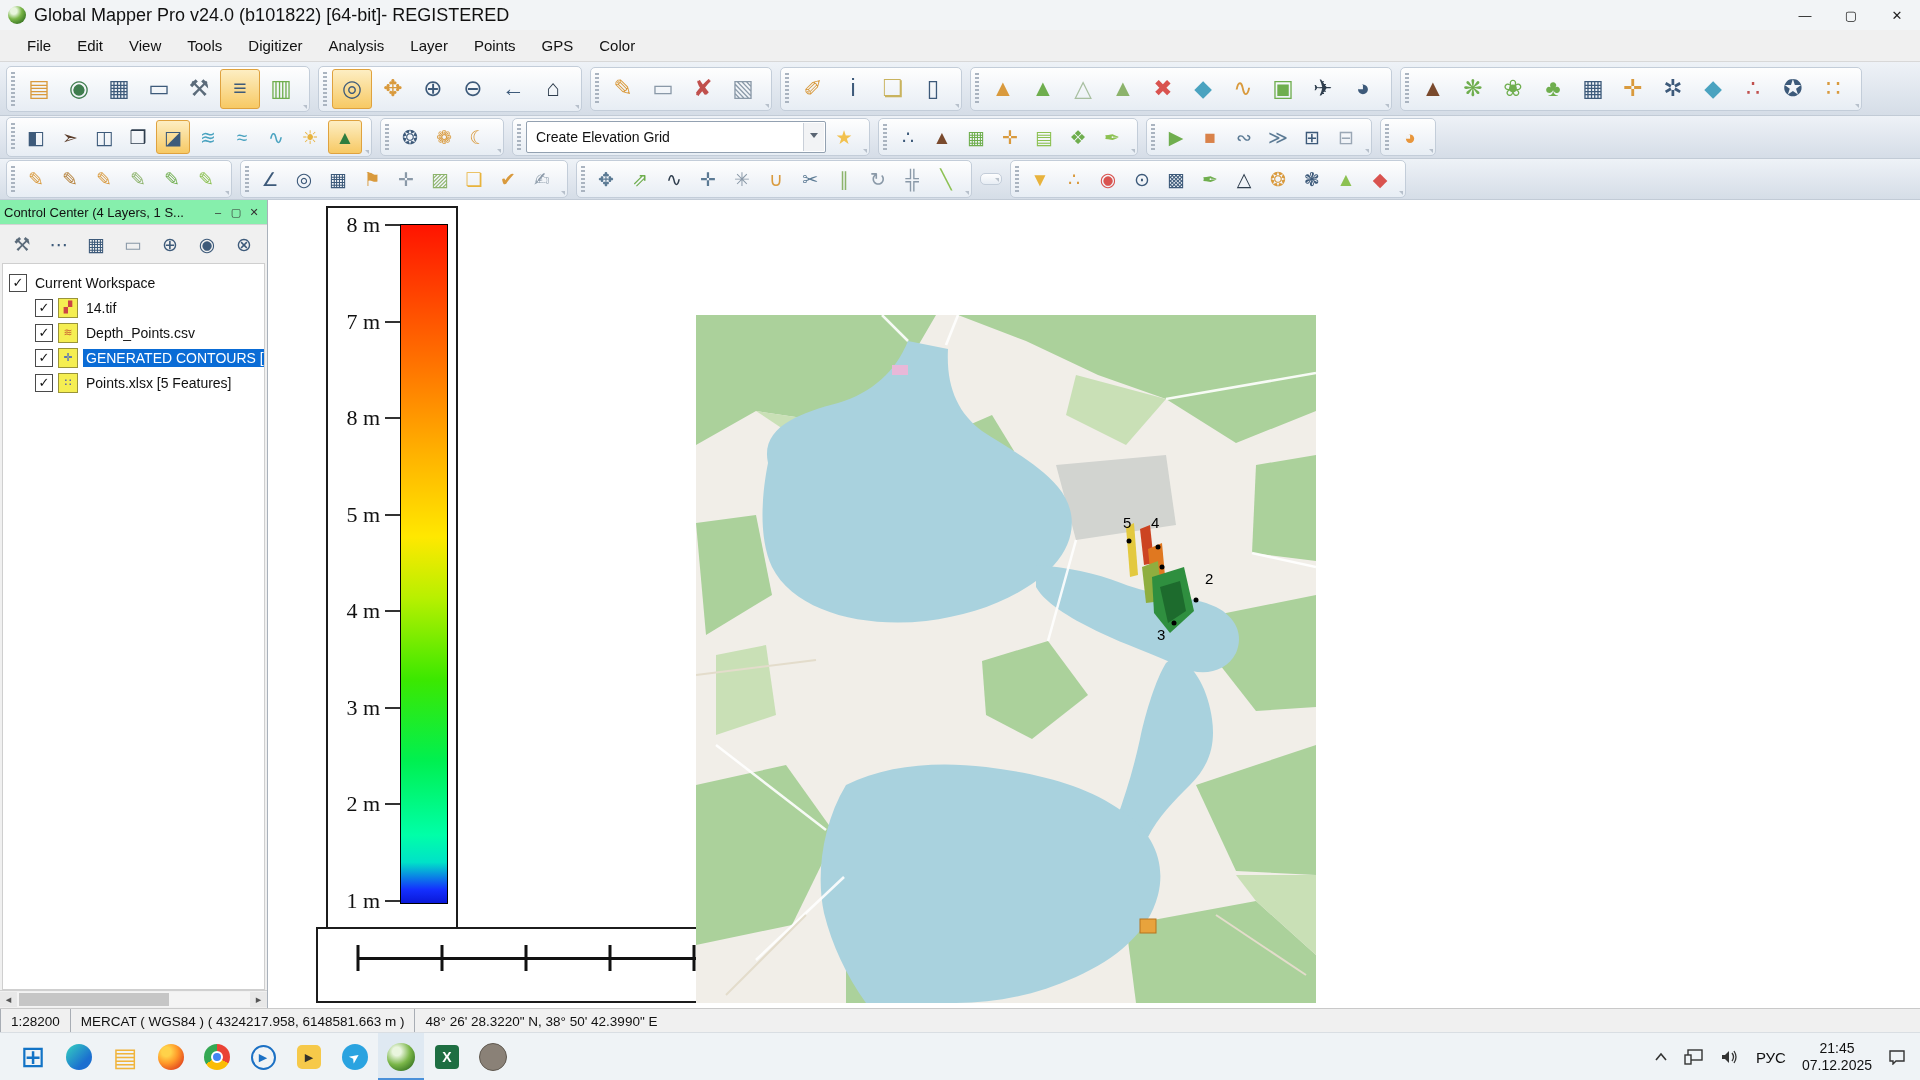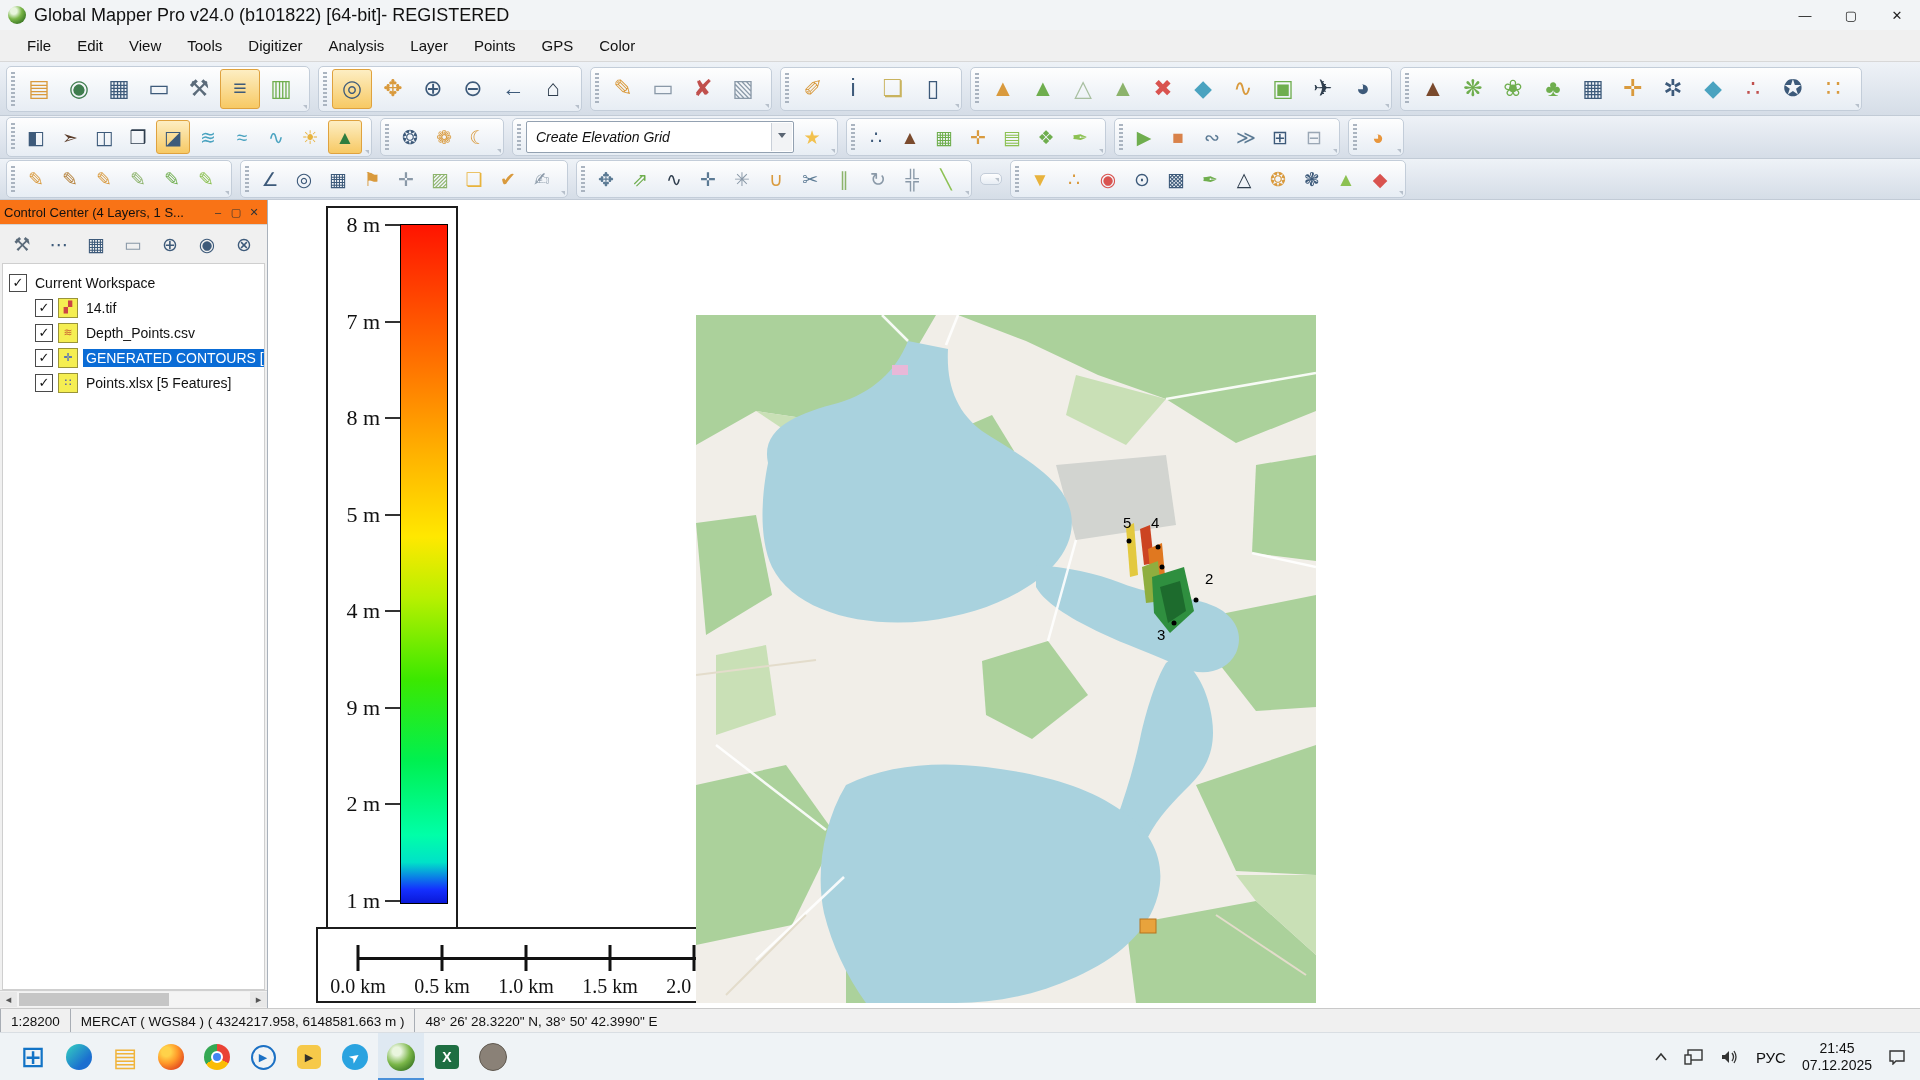--- a/index.html
+++ b/index.html
@@ -44,21 +44,21 @@
   .combo-text{font-size:14px;color:#111;}
   .combo-arrow{position:absolute;right:1px;top:1px;bottom:1px;width:20px;background:#f2f3f5;
     border-left:1px solid #c9cfd8;}
   .combo-arrow::after{content:"";position:absolute;left:6px;top:10px;width:0;height:0;
     border-left:4px solid transparent;border-right:4px solid transparent;border-top:5px solid #5a6573;}
   
   .workspace{position:absolute;left:0;top:200px;width:1920px;height:808px;background:#fff;}
   
   .control-center{position:absolute;left:0;top:0;width:268px;height:808px;background:#f0f0f0;
     border-right:1px solid #a9b1bb;box-sizing:border-box;display:flex;flex-direction:column;}
-  .cc-header{height:24px;display:flex;align-items:center;background:#f97316;border-bottom:1px solid #d4d4d4;
+  .cc-header{height:24px;display:flex;align-items:center;background:#86efac;border-bottom:1px solid #d4d4d4;
     padding:0 4px;}
   .cc-title{font-size:13px;color:#111;flex:1;white-space:nowrap;overflow:hidden;}
   .cc-btn{width:18px;height:18px;display:flex;align-items:center;justify-content:center;font-size:11px;color:#333;}
   .cc-tools{height:38px;display:flex;align-items:center;gap:9px;padding-left:8px;}
   .cc-tool{width:28px;height:28px;display:flex;align-items:center;justify-content:center;border-radius:3px;}
   .cc-tool .tglyph{font-size:19px;}
   .cc-tree{flex:1;background:#fff;margin:0 2px;border:1px solid #cfcfcf;padding:6px 0 0 6px;overflow:hidden;}
   .tree-row{display:flex;align-items:center;height:25px;font-size:14px;color:#111;}
   .tree-row.child{margin-left:26px;}
   .cb{width:16px;height:16px;border:1px solid #4a4a4a;background:#fff;display:flex;align-items:center;
@@ -490,21 +490,21 @@
         <span class="titem">
           <span class="tglyph" style="color: rgb(217, 154, 61);">☾</span>
 
         </span>
 
     </div>
 
     <div class="tgroup">
       <span class="grip"></span>
 
-        <span class="titem combo" style="width: 268px; font-style: italic;">
+        <span class="titem combo" style="width: 300px;">
 
           <span class="combo-text">Create Elevation Grid</span>
           <span class="combo-arrow"></span>
         </span>
 
         <span class="titem">
           <span class="tglyph" style="color: rgb(242, 193, 78);">★</span>
 
         </span>
 
@@ -927,21 +927,21 @@
             <span class="leg-text">5 m</span>
             <span class="leg-tick"></span>
           </div>
 
           <div class="leg-row">
             <span class="leg-text">4 m</span>
             <span class="leg-tick"></span>
           </div>
 
           <div class="leg-row">
-            <span class="leg-text">9 m</span>
+            <span class="leg-text">3 m</span>
             <span class="leg-tick"></span>
           </div>
 
           <div class="leg-row">
             <span class="leg-text">2 m</span>
             <span class="leg-tick"></span>
           </div>
 
           <div class="leg-row">
             <span class="leg-text">1 m</span>
@@ -954,28 +954,20 @@
 
     <div class="scale-box serif">
       <div class="scale-line"></div>
       <div class="scale-ticks" id="scale-ticks">
           <span class="scale-tick" style="left: 0%;"></span>
           <span class="scale-tick" style="left: 20%;"></span>
           <span class="scale-tick" style="left: 40%;"></span>
           <span class="scale-tick" style="left: 60%;"></span>
           <span class="scale-tick" style="left: 80%;"></span>
           <span class="scale-tick" style="left: 100%;"></span>
-        </div>
-      <div class="scale-labels" id="scale-labels">
-          <span class="scale-label" style="left: 0%;">0.0 km</span>
-          <span class="scale-label" style="left: 20%;">0.5 km</span>
-          <span class="scale-label" style="left: 40%;">1.0 km</span>
-          <span class="scale-label" style="left: 60%;">1.5 km</span>
-          <span class="scale-label" style="left: 80%;">2.0 km</span>
-          <span class="scale-label" style="left: 100%;">2.5 km</span>
         </div>
     </div>
 
     <div class="map-view">
       <svg width="620" height="688" viewBox="0 0 620 688">
         <rect class="land" width="620" height="688"></rect>
         <g class="forest">
           <polygon points="0,0 240,0 205,60 120,105 60,96 0,130"></polygon>
           <polygon points="262,0 620,0 620,96 540,128 470,84 402,60 330,26"></polygon>
           <polygon points="560,150 620,140 620,246 556,238"></polygon>

